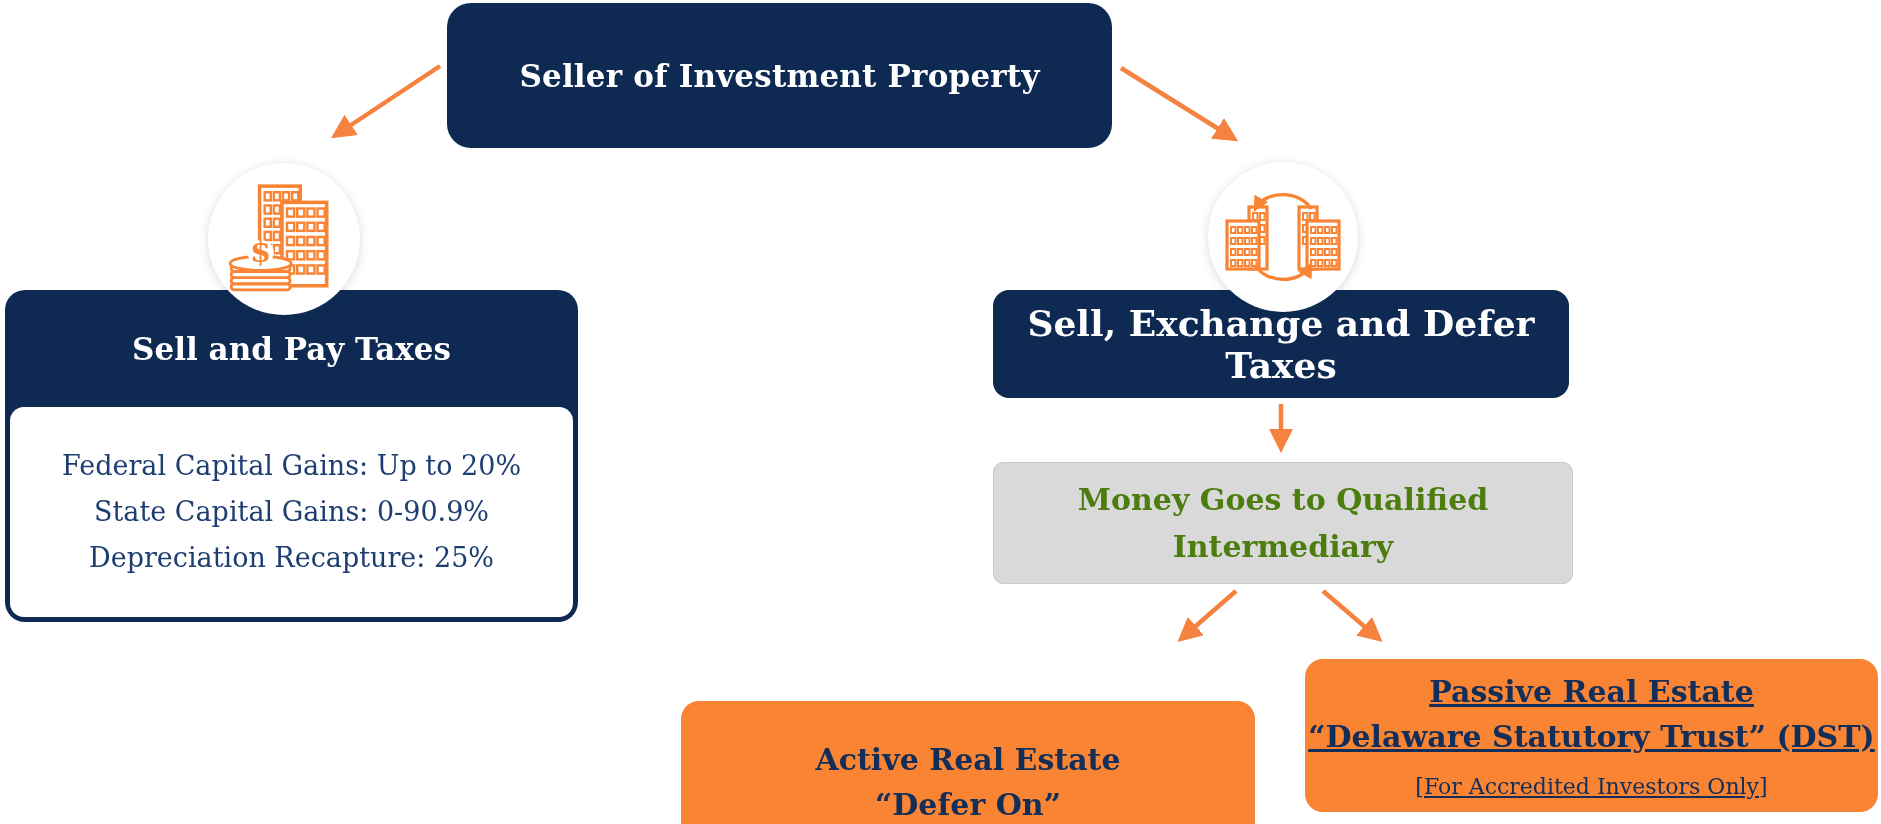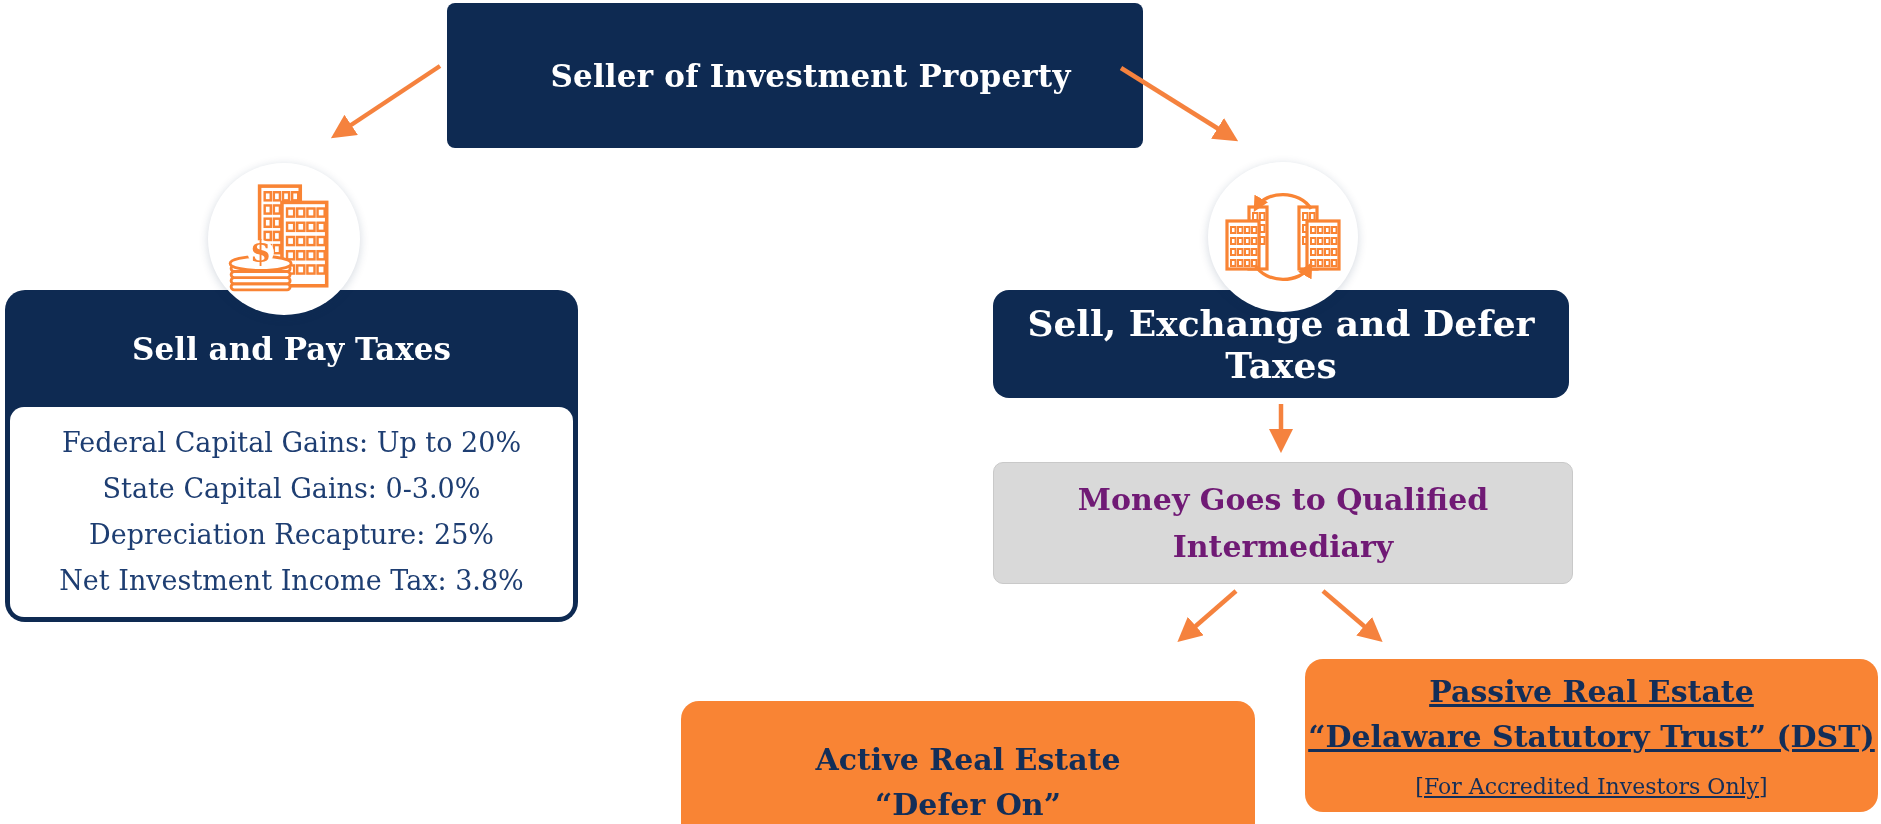--- a/index.html
+++ b/index.html
@@ -6,36 +6,36 @@
   .canvas{
     position:relative;width:1881px;height:824px;overflow:hidden;
     font-family:"DejaVu Serif","Liberation Serif",serif;
     background:#ffffff;
   }
   .abs{position:absolute;}
   .navy{background:#0E2A52;color:#ffffff;}
   .flex-center{display:flex;flex-direction:column;align-items:center;justify-content:center;text-align:center;}
 
   
-  .root-box{left:447px;top:3px;width:665px;height:145px;border-radius:8px;font-size:31px;font-weight:bold;letter-spacing:.2px;padding-left:31px;}
+  .root-box{left:447px;top:3px;width:665px;height:145px;border-radius:24px;font-size:31px;font-weight:bold;letter-spacing:.2px;}
 
   
   .icon-circle{background:#ffffff;border-radius:50%;z-index:3;box-shadow:0 2px 10px rgba(14,42,82,.18);display:flex;align-items:center;justify-content:center;}
   .circle-left{left:208px;top:163px;width:152px;height:152px;}
   .circle-right{left:1208px;top:162px;width:150px;height:150px;}
 
   
   .sell-box{left:5px;top:290px;width:573px;height:332px;border-radius:20px;z-index:1;}
   .sell-title{position:absolute;left:0;top:0;width:100%;height:117px;font-size:31px;font-weight:bold;text-align:center;}
   .white-panel{position:absolute;left:5px;right:5px;top:117px;bottom:5px;background:#ffffff;border-radius:14px;}
   .tax-list{width:100%;color:#1E3E72;font-size:27px;line-height:46px;}
 
   
   .exchange-box{left:993px;top:290px;width:576px;height:108px;border-radius:16px;font-size:36px;font-weight:bold;z-index:1;}
-  .qi-box{left:993px;top:462px;width:578px;height:120px;background:#D9D9D9;border:1px solid #c9c9c9;border-radius:10px;color:#701a75;font-size:30px;font-weight:bold;line-height:47px;}
+  .qi-box{left:993px;top:462px;width:578px;height:120px;background:#D9D9D9;border:1px solid #c9c9c9;border-radius:10px;color:#4d7c0f;font-size:30px;font-weight:bold;line-height:47px;}
   .orange-box{background:#F98434;color:#132E58;border-radius:18px;font-weight:bold;font-size:30px;line-height:45px;}
   .active-box{left:681px;top:657px;width:574px;height:161px;margin-top:44px;}
   .passive-box{left:1305px;top:659px;width:573px;height:153px;text-decoration:underline;}
   .note-line{font-size:22px;font-weight:normal;line-height:30px;margin-top:13px;text-align:center;}
 
   .arrow-layer{left:0;top:0;width:1881px;height:824px;z-index:2;pointer-events:none;}
   svg text{font-family:"DejaVu Serif","Liberation Serif",serif;}
 </style>
 </head>
 <body>
@@ -200,23 +200,22 @@
         <path d="M32,88 C 43,107 77,107 87,89" marker-end="url(#mArrowIcon)"></path>
       </g>
     </svg>
   </div>
 
   <div class="abs navy sell-box">
     <div class="sell-title flex-center">Sell and Pay Taxes</div>
     <div class="white-panel flex-center">
       <div class="tax-list flex-center">
         <div>Federal Capital Gains: Up to 20%</div>
-        <div>State Capital Gains: 0-3.0%</div>
+        <div>State Capital Gains: 0-90.9%</div>
         <div>Depreciation Recapture: 25%</div>
-        <div>Net Investment Income Tax: 3.8%</div>
       </div>
     </div>
   </div>
 
   <div class="abs navy flex-center exchange-box">
     <span>Sell, Exchange and Defer Taxes</span>
   </div>
 
   <div class="abs flex-center qi-box">
     <div>Money Goes to Qualified</div>

